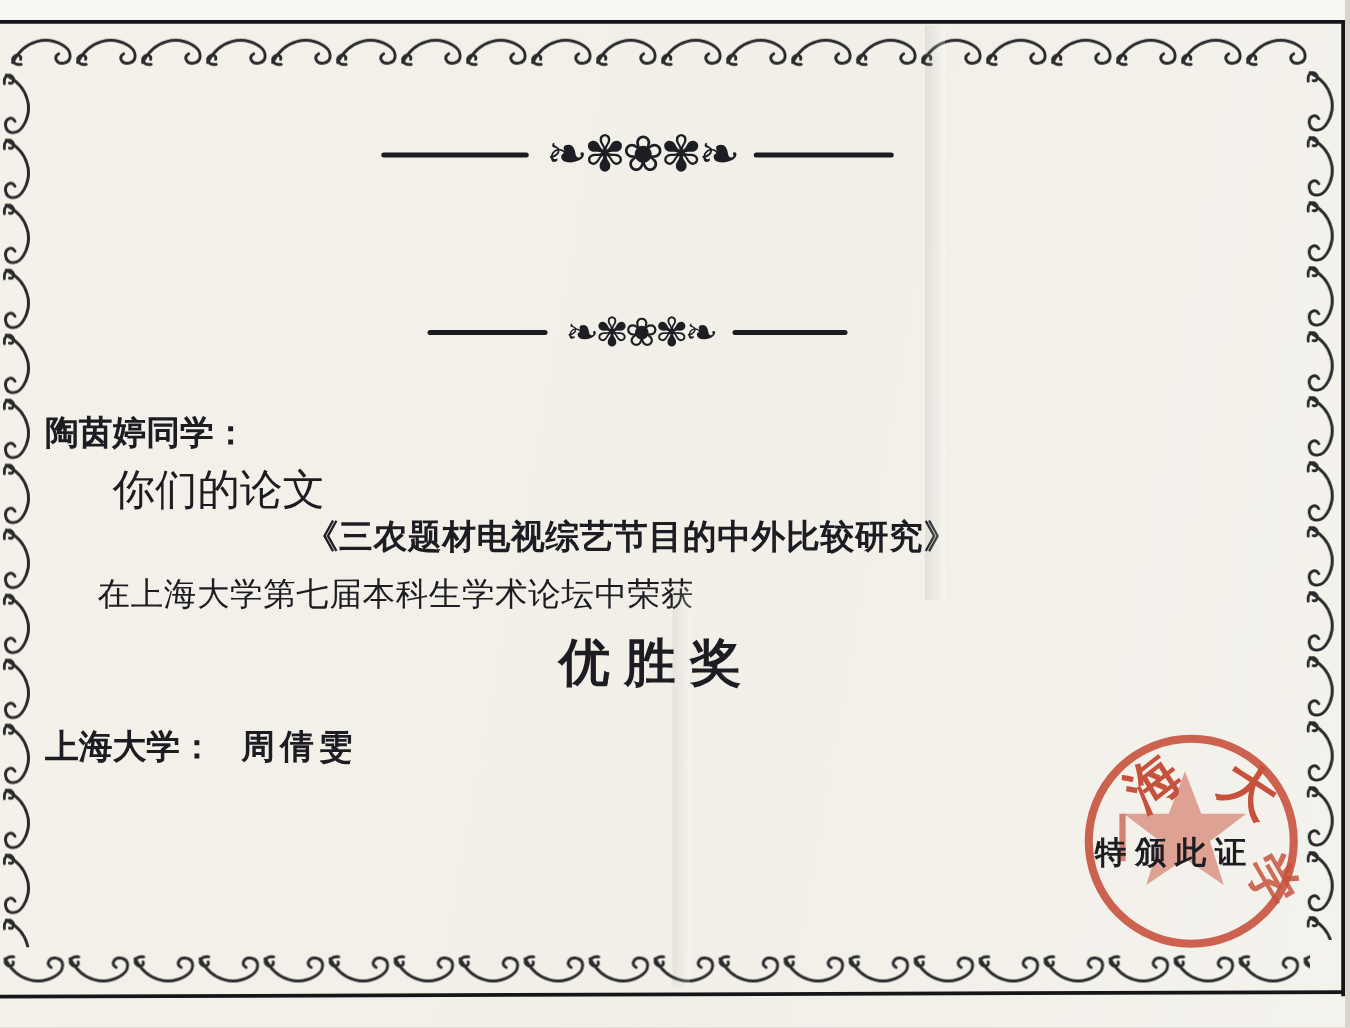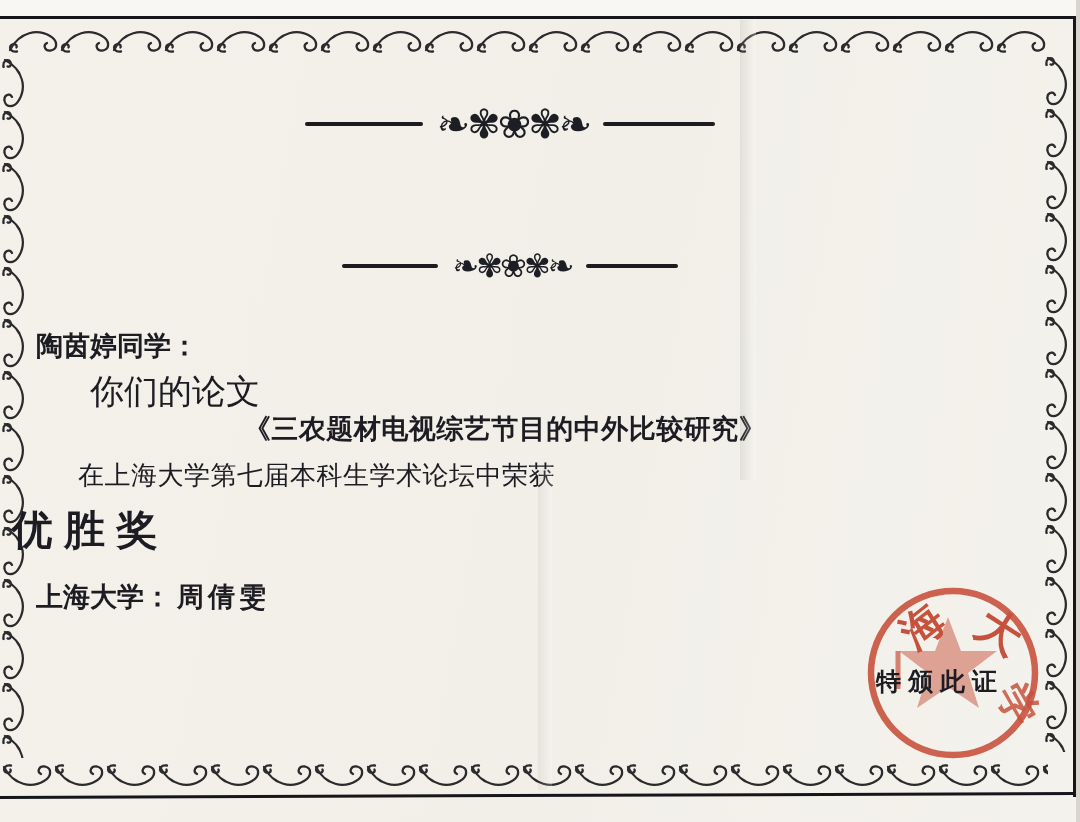--- a/index.html
+++ b/index.html
@@ -48,25 +48,25 @@
   .greeting .suffix{font-weight:700;}
   .intro{left:90px;top:369px;font-size:34px;font-weight:500;}
   .paper-title{
     left:0;top:411px;width:1010px;text-align:center;
     font-size:27px;font-weight:700;
     font-family:"Liberation Sans","DejaVu Sans",sans-serif;
     letter-spacing:0.5px;white-space:nowrap;
   }
   .event-line{left:78px;top:458px;font-size:26px;font-weight:500;letter-spacing:0.5px;}
   .award{
-    left:0;top:503px;width:1040px;
+    left:0;top:503px;width:1040px;text-align:center;
     font-size:41px;font-weight:700;letter-spacing:0.28em;text-indent:0.28em;
   }
   .advisor{left:36px;top:579px;font-size:27px;font-weight:700;}
-  .advisor .adv-name{margin-left:6px;font-family:Liberation Sans, sans-serif;letter-spacing:4px;}
+  .advisor .adv-name{margin-left:22px;font-family:Liberation Sans, sans-serif;letter-spacing:4px;}
   .closing{left:36px;top:624px;font-size:27px;font-weight:700;letter-spacing:1px;}
   .issuer{left:876px;top:665px;font-size:25px;font-weight:700;letter-spacing:7px;z-index:3;white-space:nowrap;}
   .issue-date{left:827px;top:706px;font-size:26px;font-weight:600;letter-spacing:2.5px;z-index:3;white-space:nowrap;}
   
   .seal{left:858px;top:583px;z-index:2;opacity:0.92;}
   .seal text{font-family:"Liberation Serif","DejaVu Serif",serif;font-weight:700;}
   
   .fold{pointer-events:none;}
   .fold-a{left:740px;top:20px;width:16px;height:460px;
     background:linear-gradient(90deg,rgba(90,85,70,0.10),rgba(255,255,255,0.30));}

